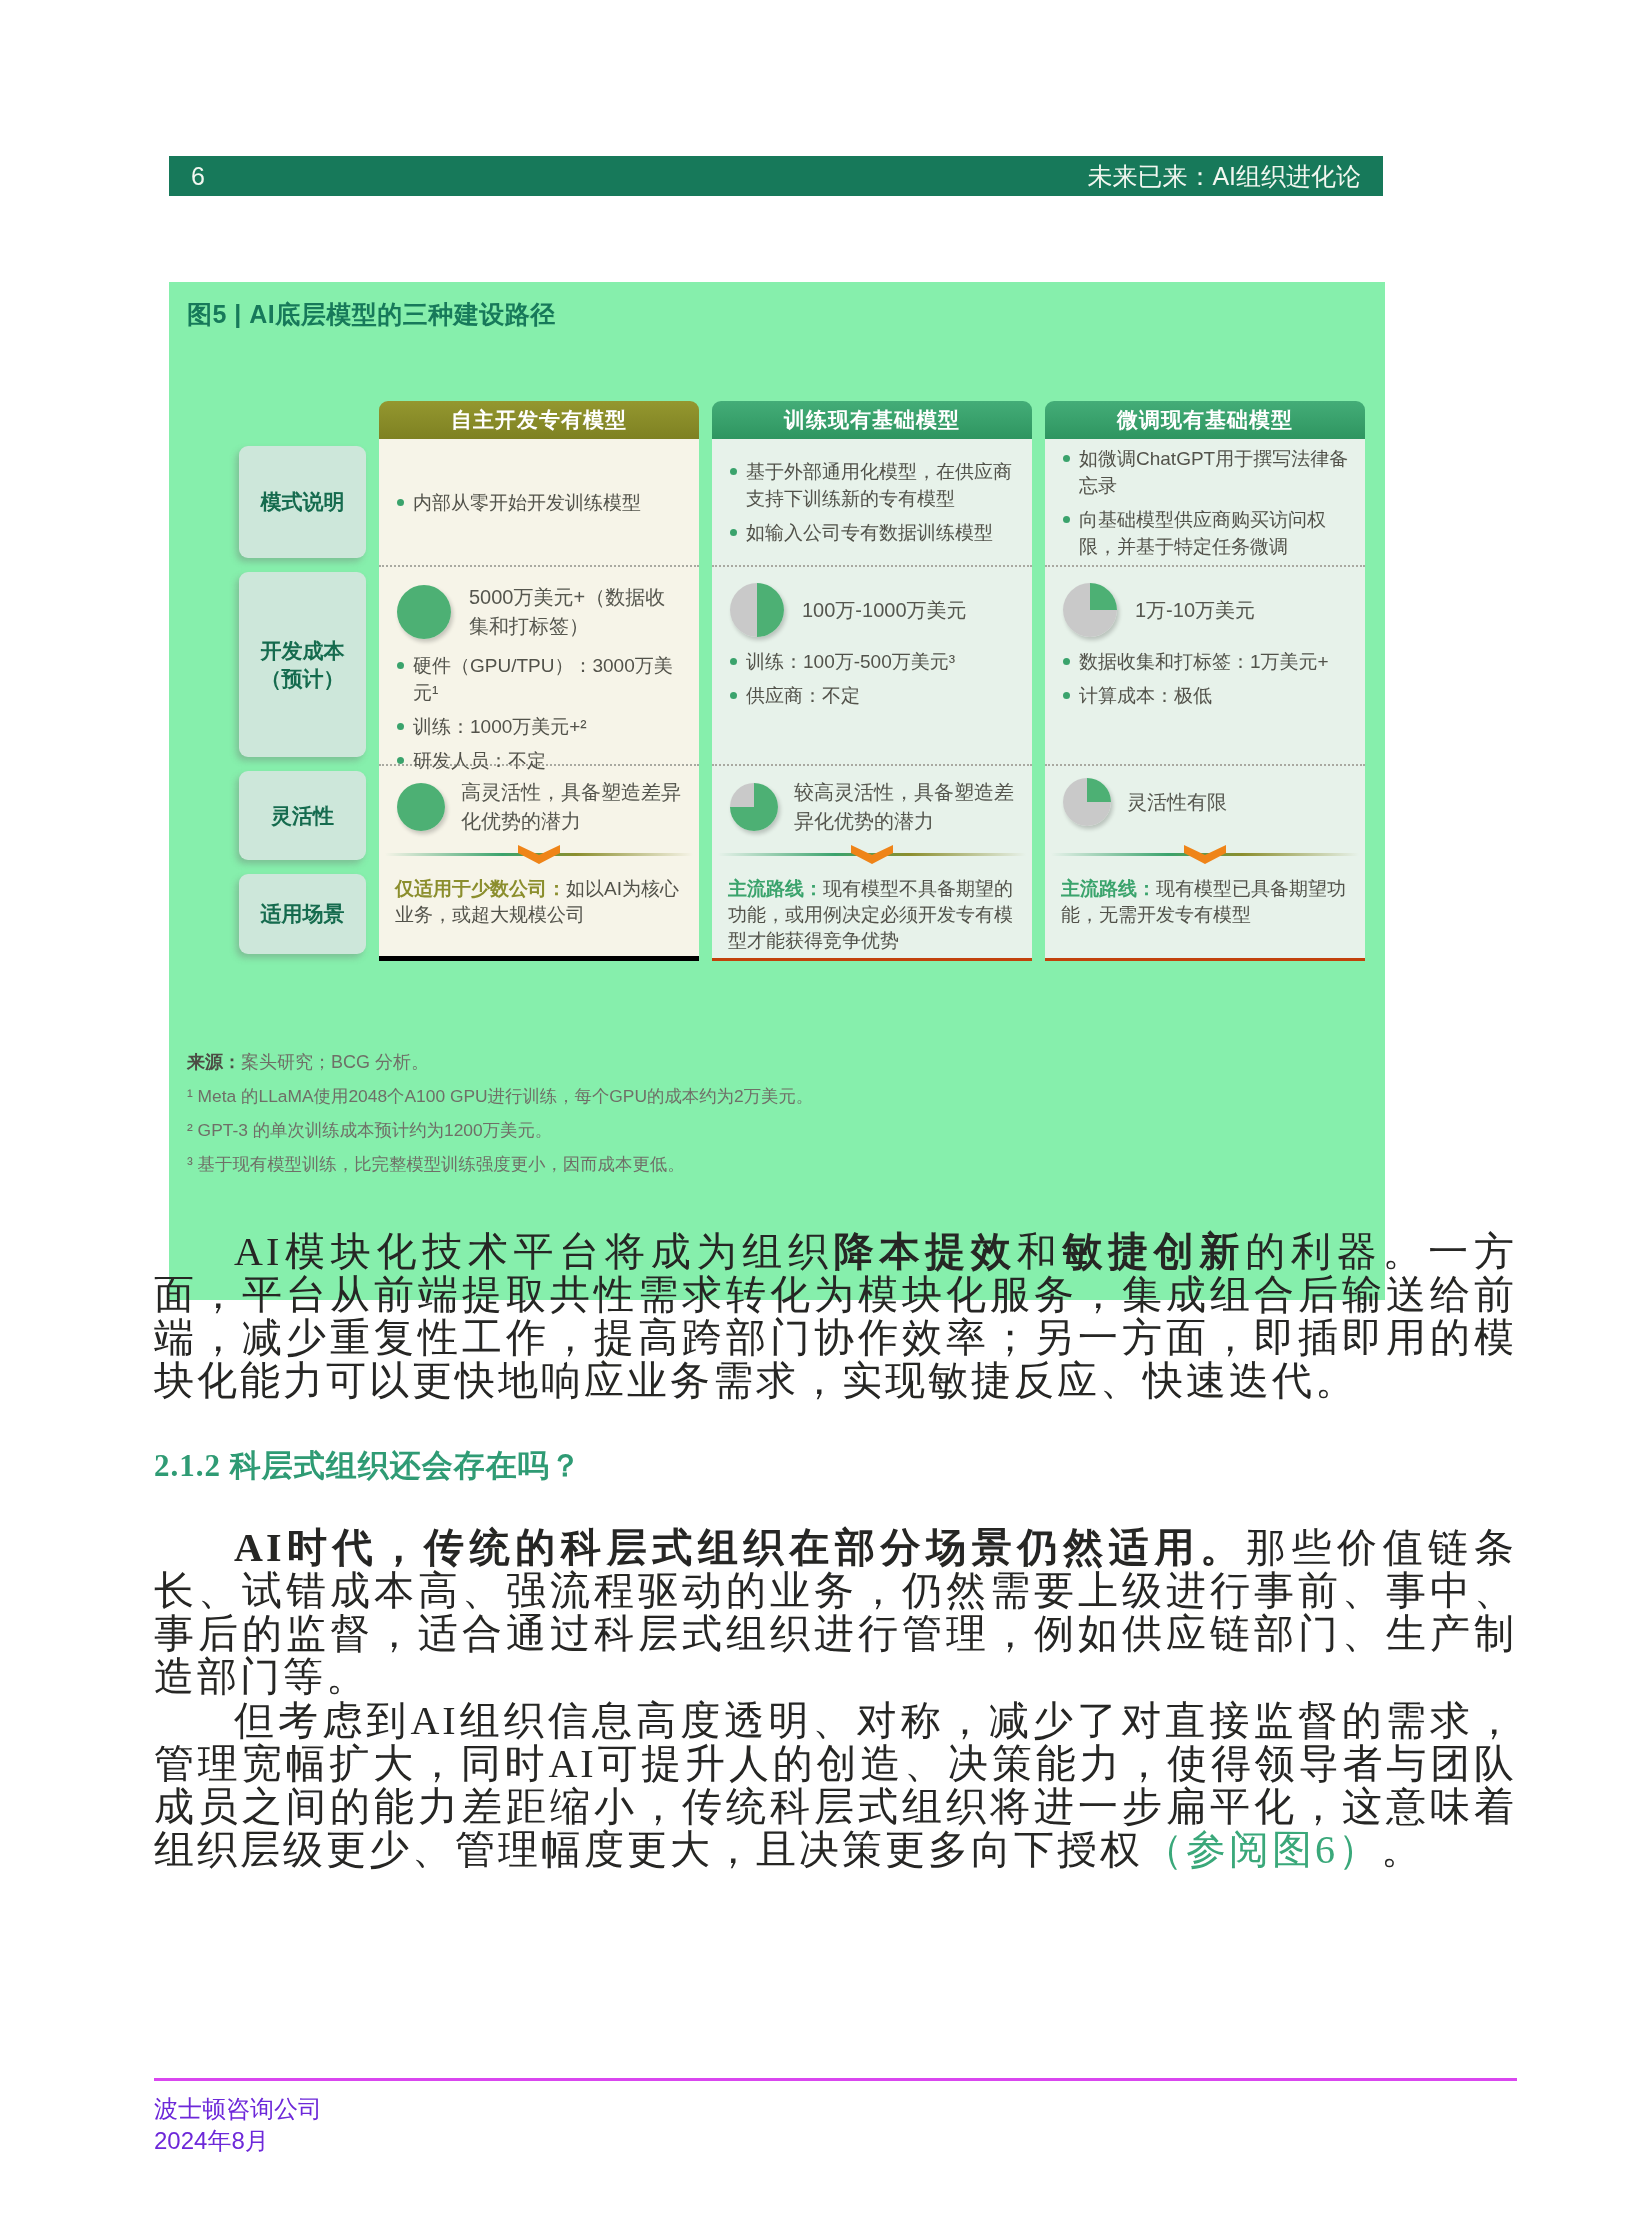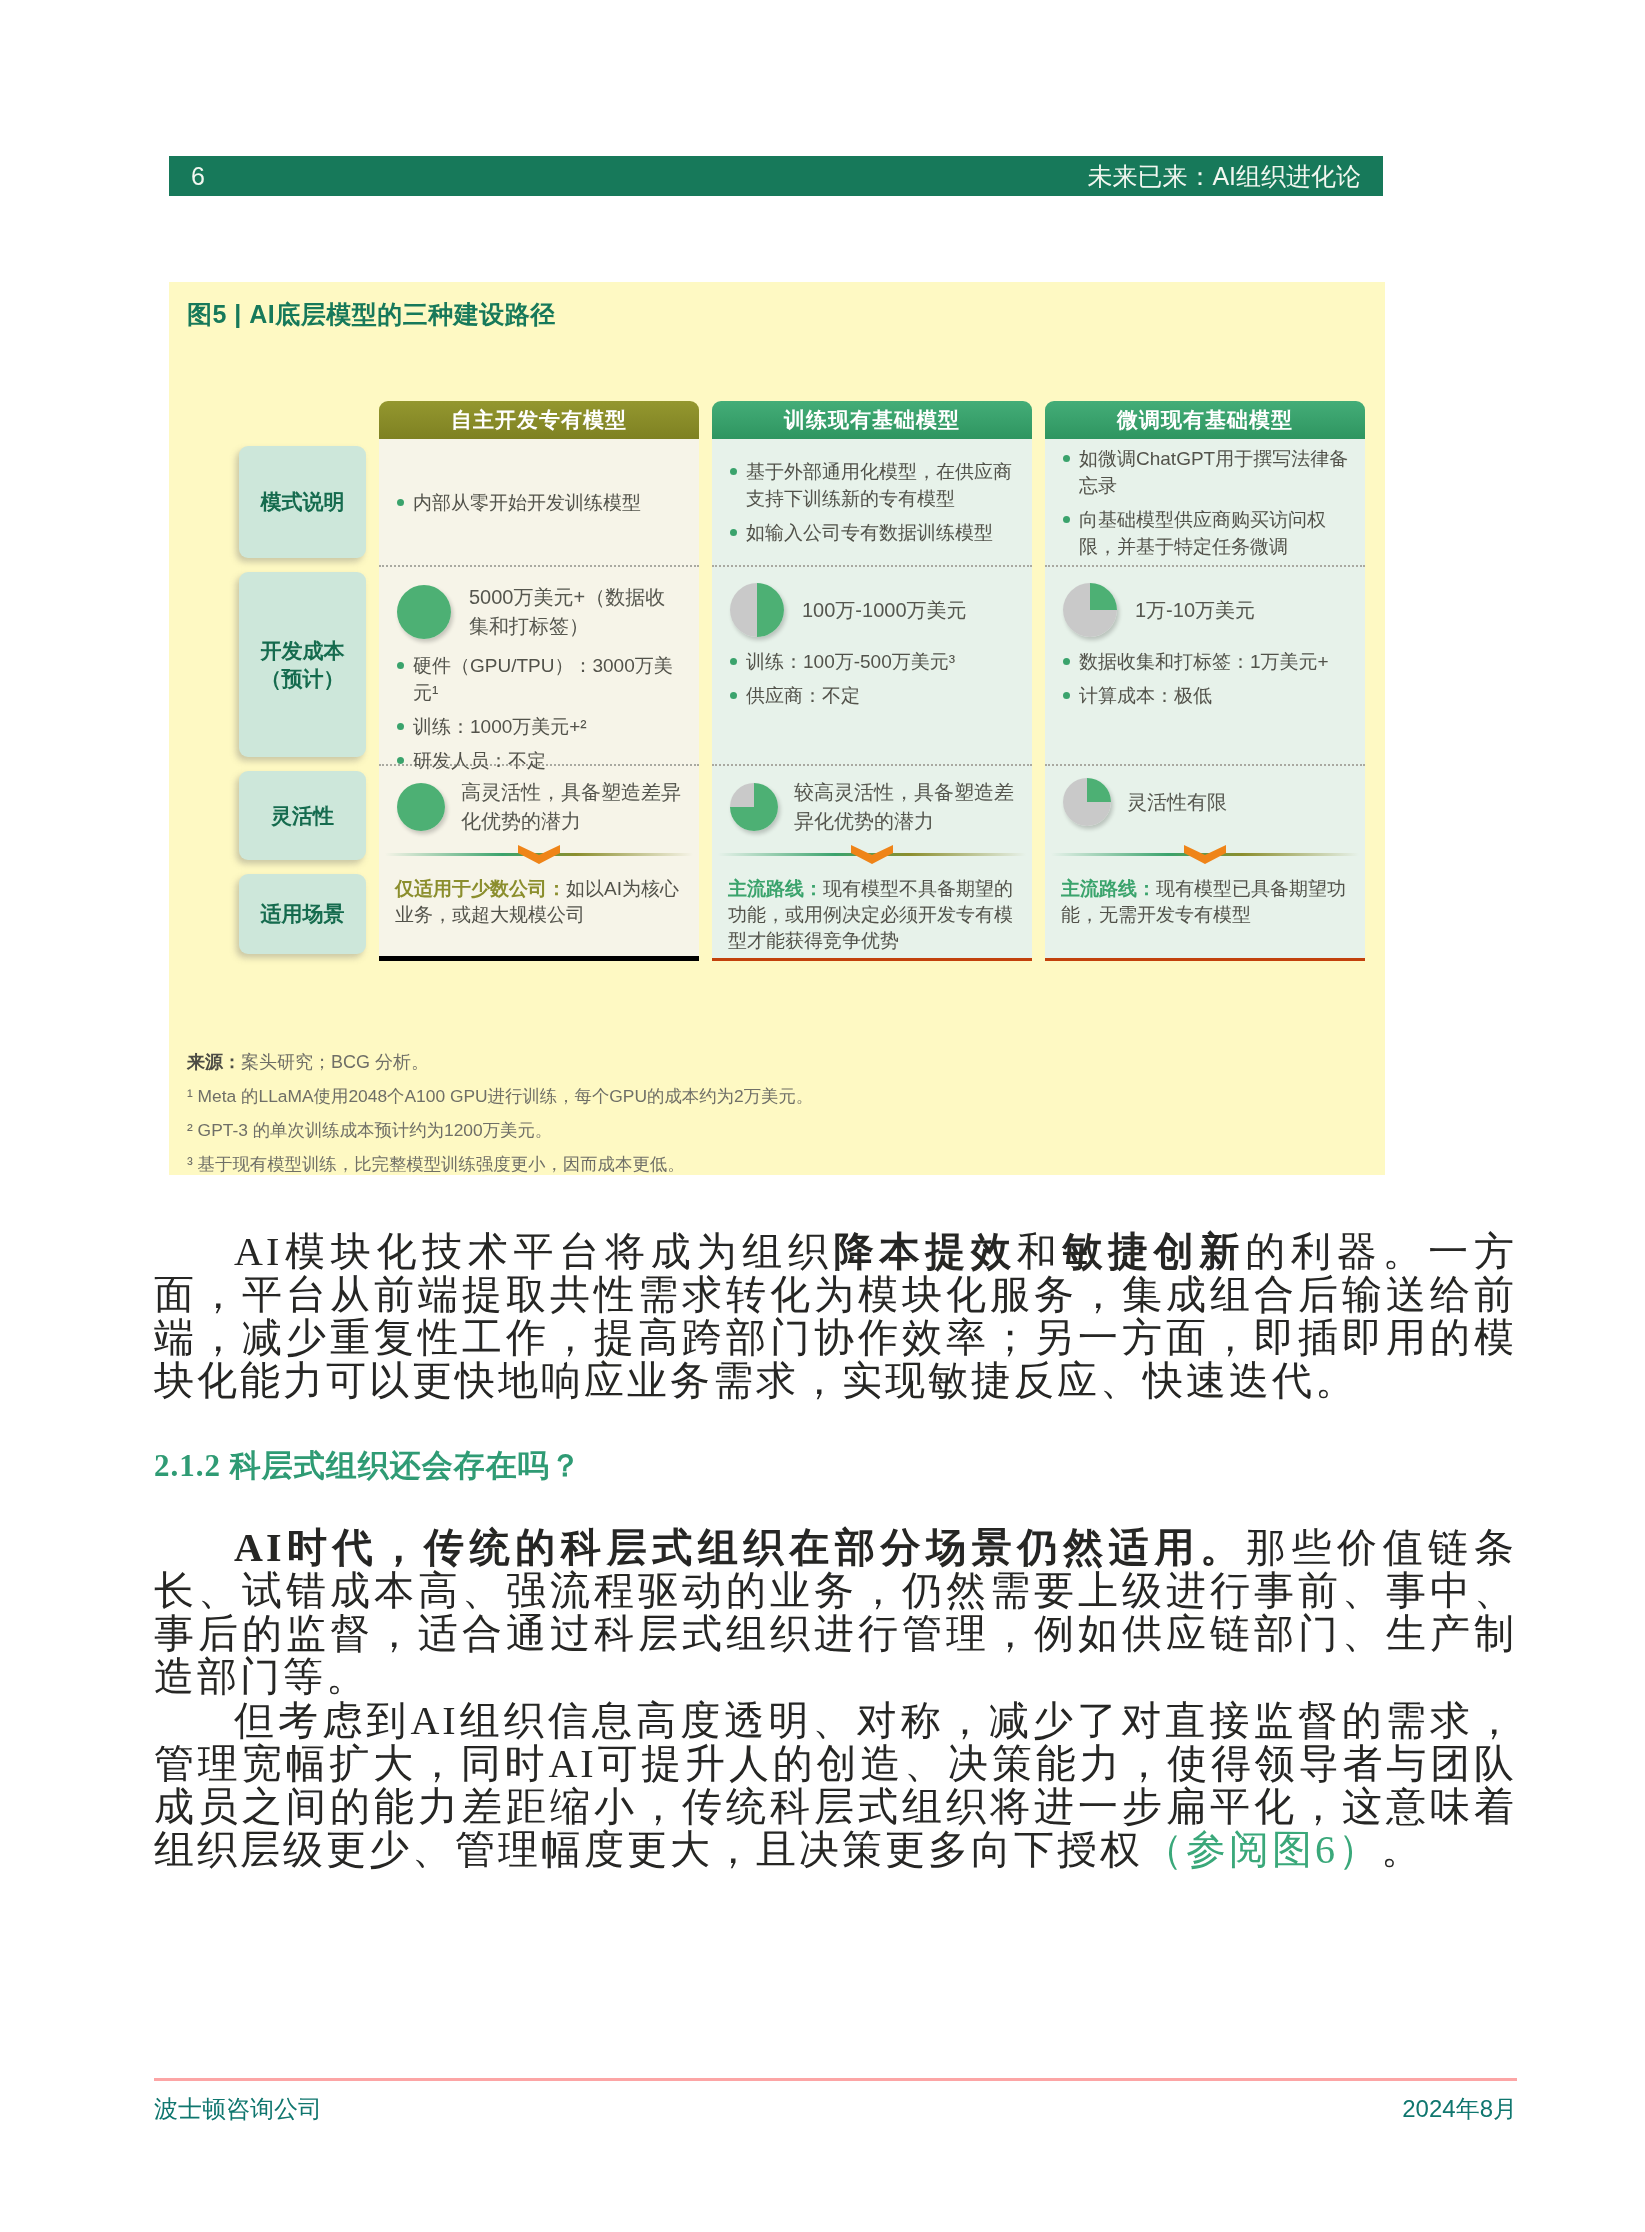--- a/index.html
+++ b/index.html
@@ -5,21 +5,21 @@
   html,body{margin:0;padding:0;background:#ffffff;}
   .page{position:relative;width:1646px;height:2233px;background:#ffffff;overflow:hidden;
         font-family:"Liberation Sans","DejaVu Sans",sans-serif;}
 
   
   .topbar{position:absolute;left:169px;top:156px;width:1214px;height:40px;background:#17795a;
           display:flex;align-items:center;justify-content:space-between;box-sizing:border-box;
           padding:0 22px;color:#f2f7f0;font-size:25px;}
 
   
-  .figure{position:absolute;left:169px;top:282px;width:1216px;height:893px;background:#fef9c3;
+  .figure{position:absolute;left:169px;top:282px;width:1216px;height:1018px;background:#86efac;
           box-sizing:border-box;padding:16px 18px;}
   .fig-title{font-size:25px;font-weight:bold;color:#17795a;letter-spacing:0.5px;}
 
   .grid{margin-top:70px;display:grid;grid-template-columns:179px 320px 320px 320px;
         grid-template-rows:38px 126px 199px 103px 94px;column-gap:13px;row-gap:0;}
 
   .colhead{border-radius:9px 9px 0 0;display:flex;align-items:center;justify-content:center;
            color:#ffffff;font-size:21px;font-weight:bold;letter-spacing:1px;}
   .colhead.olive{background:linear-gradient(180deg,#94972f,#7e8122);}
   .colhead.green{background:linear-gradient(180deg,#44ad78,#2e9560);}
@@ -67,23 +67,23 @@
   
   .body-p{position:absolute;left:154px;width:1363px;margin:0;
           font-family:"Liberation Serif","DejaVu Serif",serif;font-size:40px;line-height:43px;
           letter-spacing:3px;color:#262624;text-align:justify;text-indent:2em;}
   .section-h{position:absolute;left:154px;margin:0;
           font-family:"Liberation Serif","DejaVu Serif",serif;font-size:31px;font-weight:bold;
           color:#2f9b74;letter-spacing:1px;}
   .figlink{color:#3aa87a;cursor:pointer;}
 
   
-  .footer{position:absolute;left:154px;top:2078px;width:1363px;border-top:3px solid #fca5a5;
+  .footer{position:absolute;left:154px;top:2078px;width:1363px;border-top:3px solid #d946ef;
           display:flex;justify-content:space-between;padding-top:12px;
-          color:#0f766e;font-size:24px;}
+          color:#6d28d9;font-size:24px;flex-direction:column;}
 </style>
 </head>
 <body>
 
 <div class="page">
 
   <div class="topbar">
     <span>6</span>
     <span>未来已来：AI组织进化论</span>
   </div>

